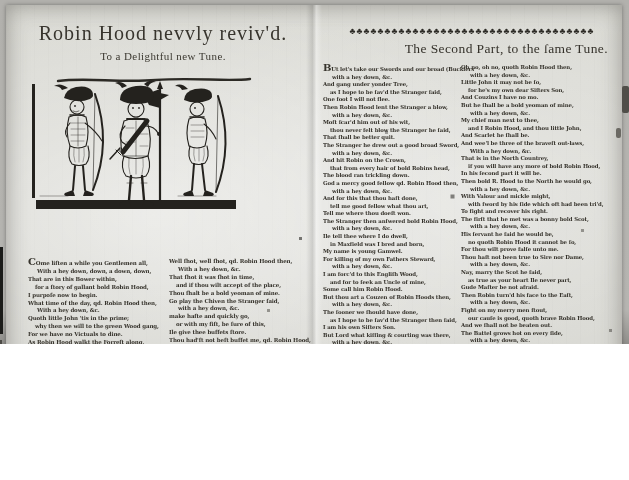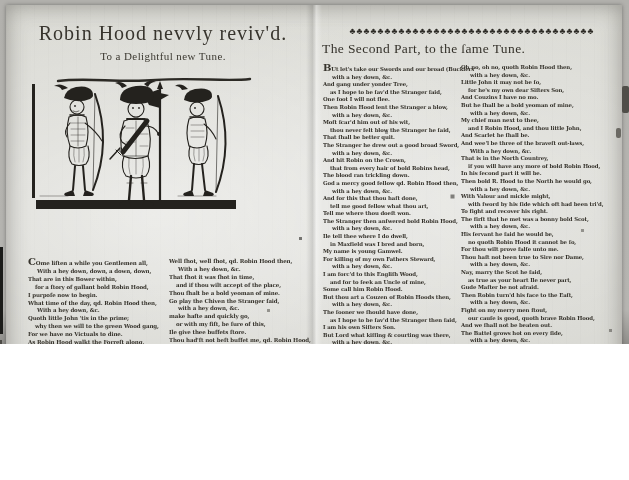--- a/index.html
+++ b/index.html
@@ -39,21 +39,21 @@
   .lp{font-size:5.5px;line-height:7.9px;margin-top:40px;}
   .rp{font-size:5.4px;line-height:7.6px;}
   .i1{padding-left:9px;}
   .i2{padding-left:7px;}
   .dropcap .tl:first-child::first-letter{font-size:10px;}
   .orn-row{
     position:absolute;left:322px;top:26px;width:300px;text-align:center;
     font-size:9px;letter-spacing:1.1px;color:#2d2b26;white-space:nowrap;
   }
   .t-second{
-    position:absolute;left:322px;top:41px;width:300px;text-align:left;
+    position:absolute;left:308px;top:41px;width:300px;text-align:right;
     font-size:13.5px;letter-spacing:.4px;color:#34312a;white-space:nowrap;
   }
   .imprint{
     position:absolute;left:322px;top:448px;width:300px;text-align:center;
     font-style:italic;font-size:8.5px;color:#3a372f;white-space:nowrap;
   }
   
   .edge-left{position:absolute;left:0;top:247px;width:3px;height:87px;background:#1b1b19;}
   .edge-left2{position:absolute;left:0;top:340px;width:2px;height:14px;background:#4c4a45;}
   .edge-right1{position:absolute;left:622px;top:86px;width:7px;height:27px;background:#504e49;border-radius:2px;}

